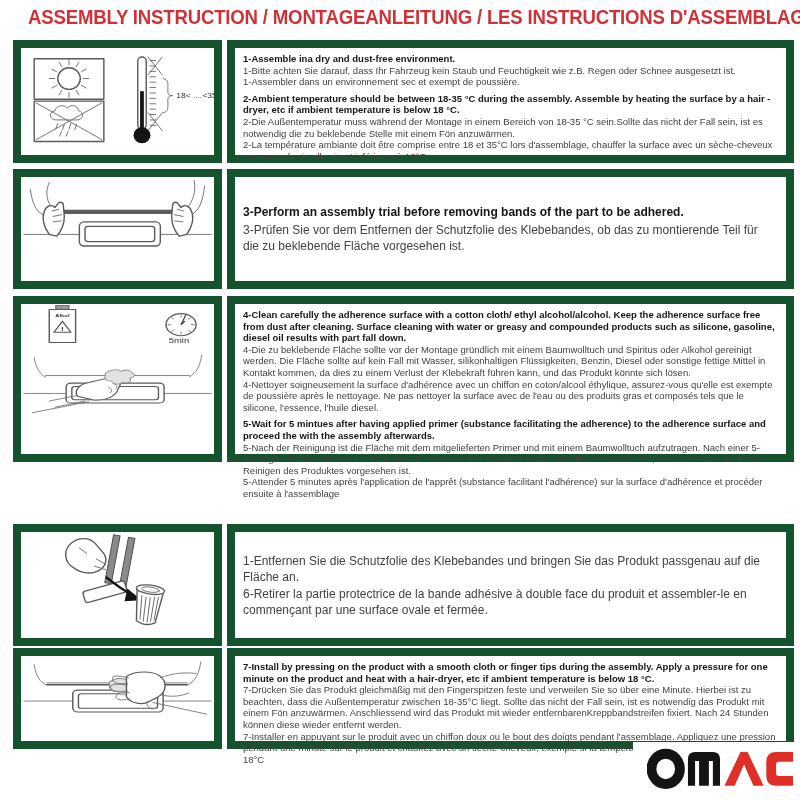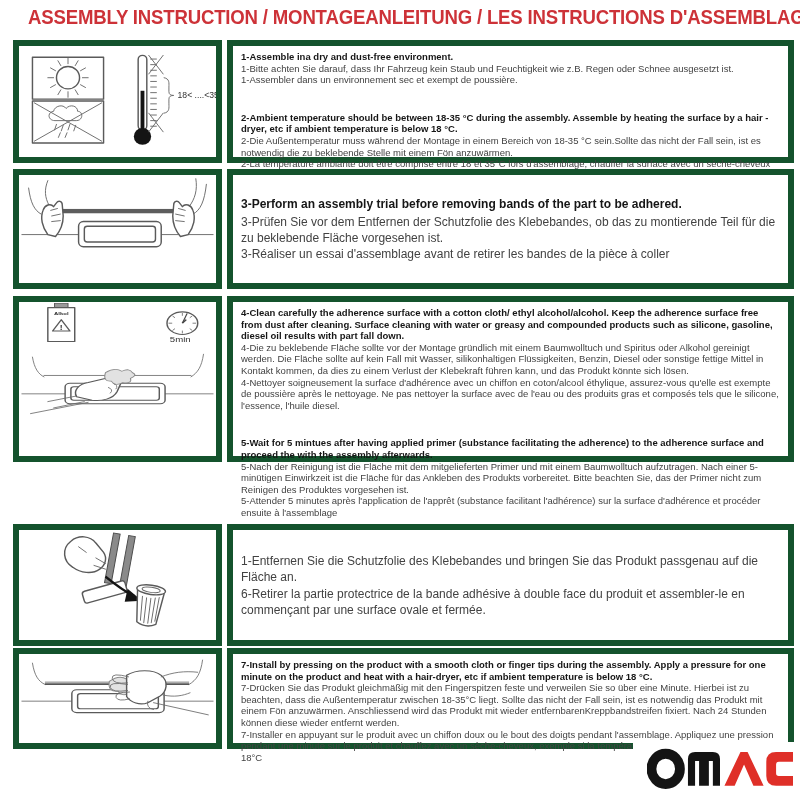--- a/index.html
+++ b/index.html
@@ -9,32 +9,32 @@
     font-family:"Liberation Sans", sans-serif; color:#3c3c3c;
   }
   .page { position:absolute; inset:0; background:#fff; }
 
   .title {
     position:absolute; top:6px; left:0; width:800px; text-align:center;
     font-size:20px; font-weight:700; letter-spacing:-0.2px; white-space:nowrap;
     transform:scaleX(0.93); transform-origin:center;
   }
 
-  .cell { position:absolute; border:6px solid #14532d; background:#fff; }
+  .cell { position:absolute; border:8px solid #14532d; background:#fff; }
   .illus { left:13px; width:209px; }
   .illus svg { display:block; width:100%; height:100%; }
   .text  { left:227px; width:567px; display:flex; flex-direction:column; padding:5px 9px 4px 8px; }
 
   .r1 { top:40px;  height:123px; }
   .r2 { top:169px; height:120px; }
   .r3 { top:296px; height:166px; }
   .r4 { top:524px; height:122px; }
   .r5 { top:648px; height:101px; }
 
-  .small .sec + .sec { margin-top:26px; }
+  .small .sec + .sec { margin-top:5px; }
   .small p { font-size:9.5px; line-height:11.6px; color:#424242; }
   .small p.en { font-weight:700; color:#161616; }
 
   .big { justify-content:center; }
   .big p { font-size:12px; line-height:16.4px; color:#424242; }
   .big p.en { font-weight:700; color:#161616; margin-bottom:1px; }
 
   .logo {
     position:absolute; right:5px; bottom:7px; background:#fff;
     padding:3px 2px 2px 14px; line-height:0;
@@ -147,21 +147,20 @@
         <path class="ink fillw" d="M176,64 C182,56 184,46 181,38 C179,32 173,30 170,34 L167,30 C165,27 161,28 161,32 L160,44 C160,54 163,60 168,66 Z"></path>
         <path class="thin" d="M173,38 l-7,-2 M172,44 l-9,-2 M172,50 l-9,-1"></path>
       </g>
     </svg>
   </div>
 
   <div class="cell text big r2">
     <div class="sec">
       <p class="en">3-Perform an assembly trial before removing bands of the part to be adhered.</p>
       <p class="de">3-Prüfen Sie vor dem Entfernen der Schutzfolie des Klebebandes, ob das zu montierende Teil für die zu beklebende Fläche vorgesehen ist.</p>
-      <p class="fr">3-Réaliser un essai d'assemblage avant de retirer les bandes de la pièce à coller</p>
     </div>
   </div>
 
   <div class="cell illus r3">
     <svg viewBox="0 0 205 218" preserveAspectRatio="none">
       <g>
         <rect x="37" y="2" width="14" height="7" fill="#9a9a9a" stroke="#555" stroke-width="1"></rect>
         <rect class="ink fillw" x="30" y="8" width="28" height="48"></rect>
         <text x="44" y="19" font-size="6.2" font-weight="bold" text-anchor="middle">Alkol</text>
         <path class="ink" d="M44,25 L53,41 L35,41 Z" stroke-width="1.3"></path>

